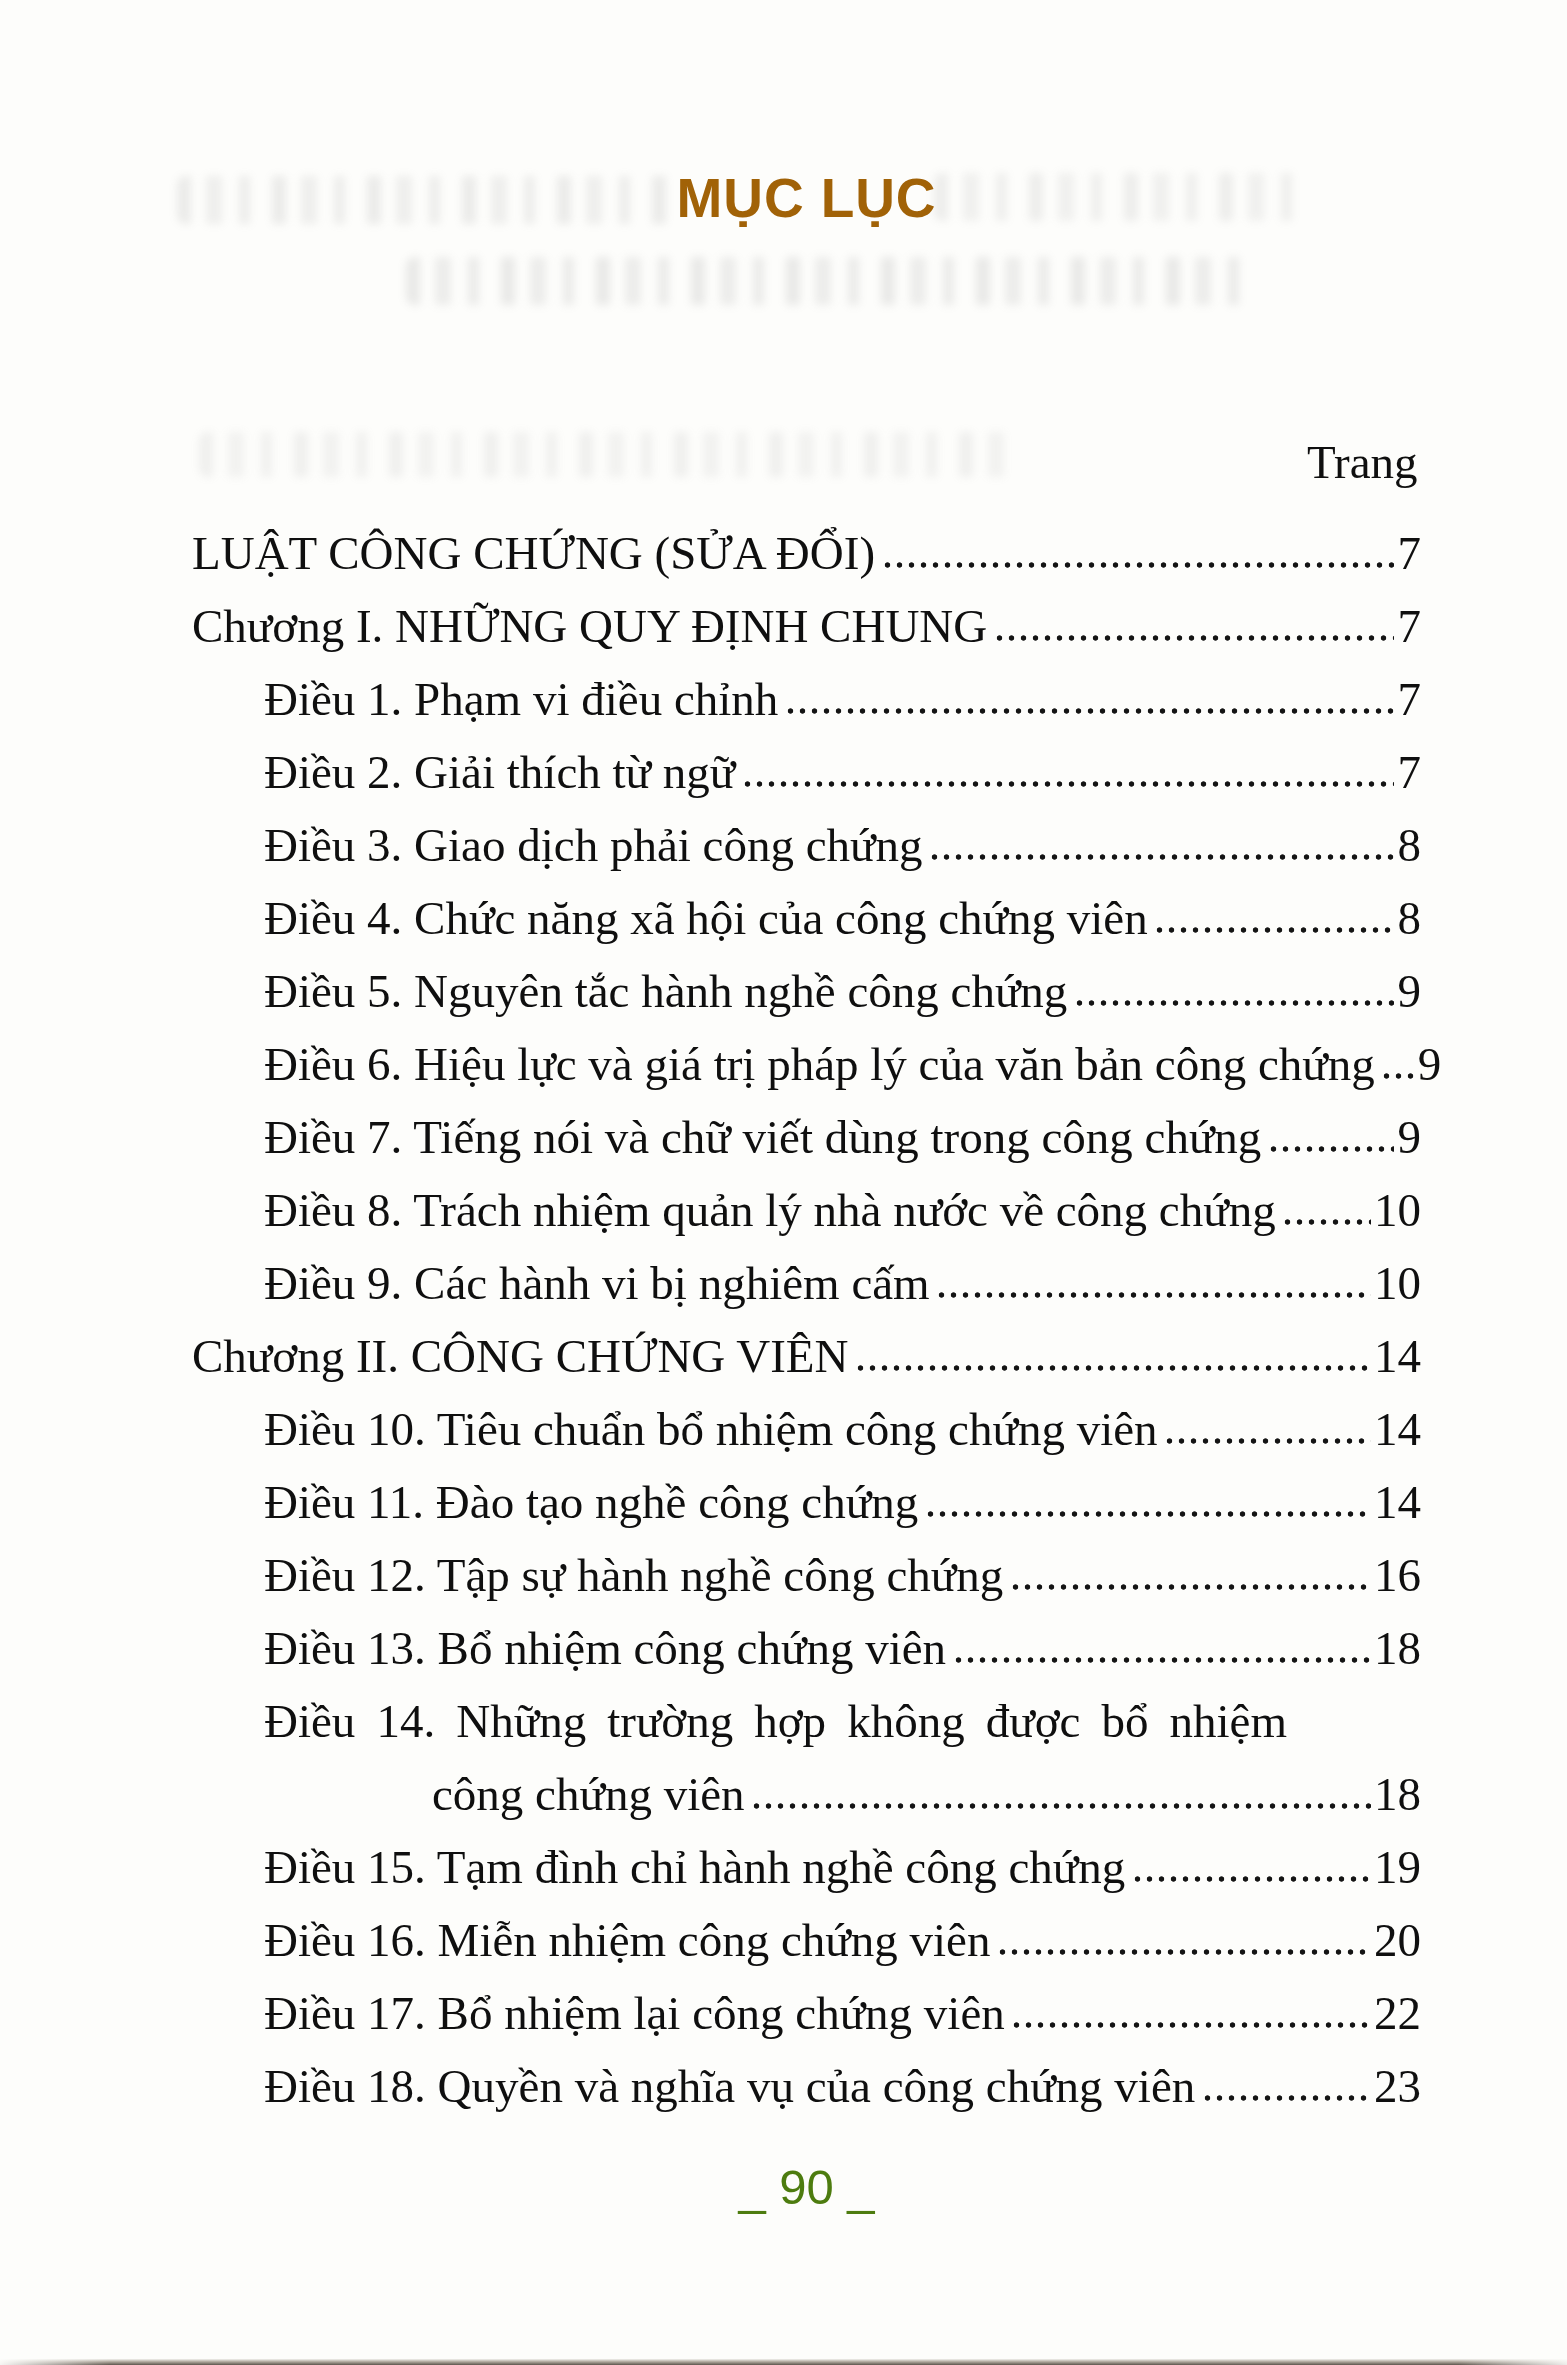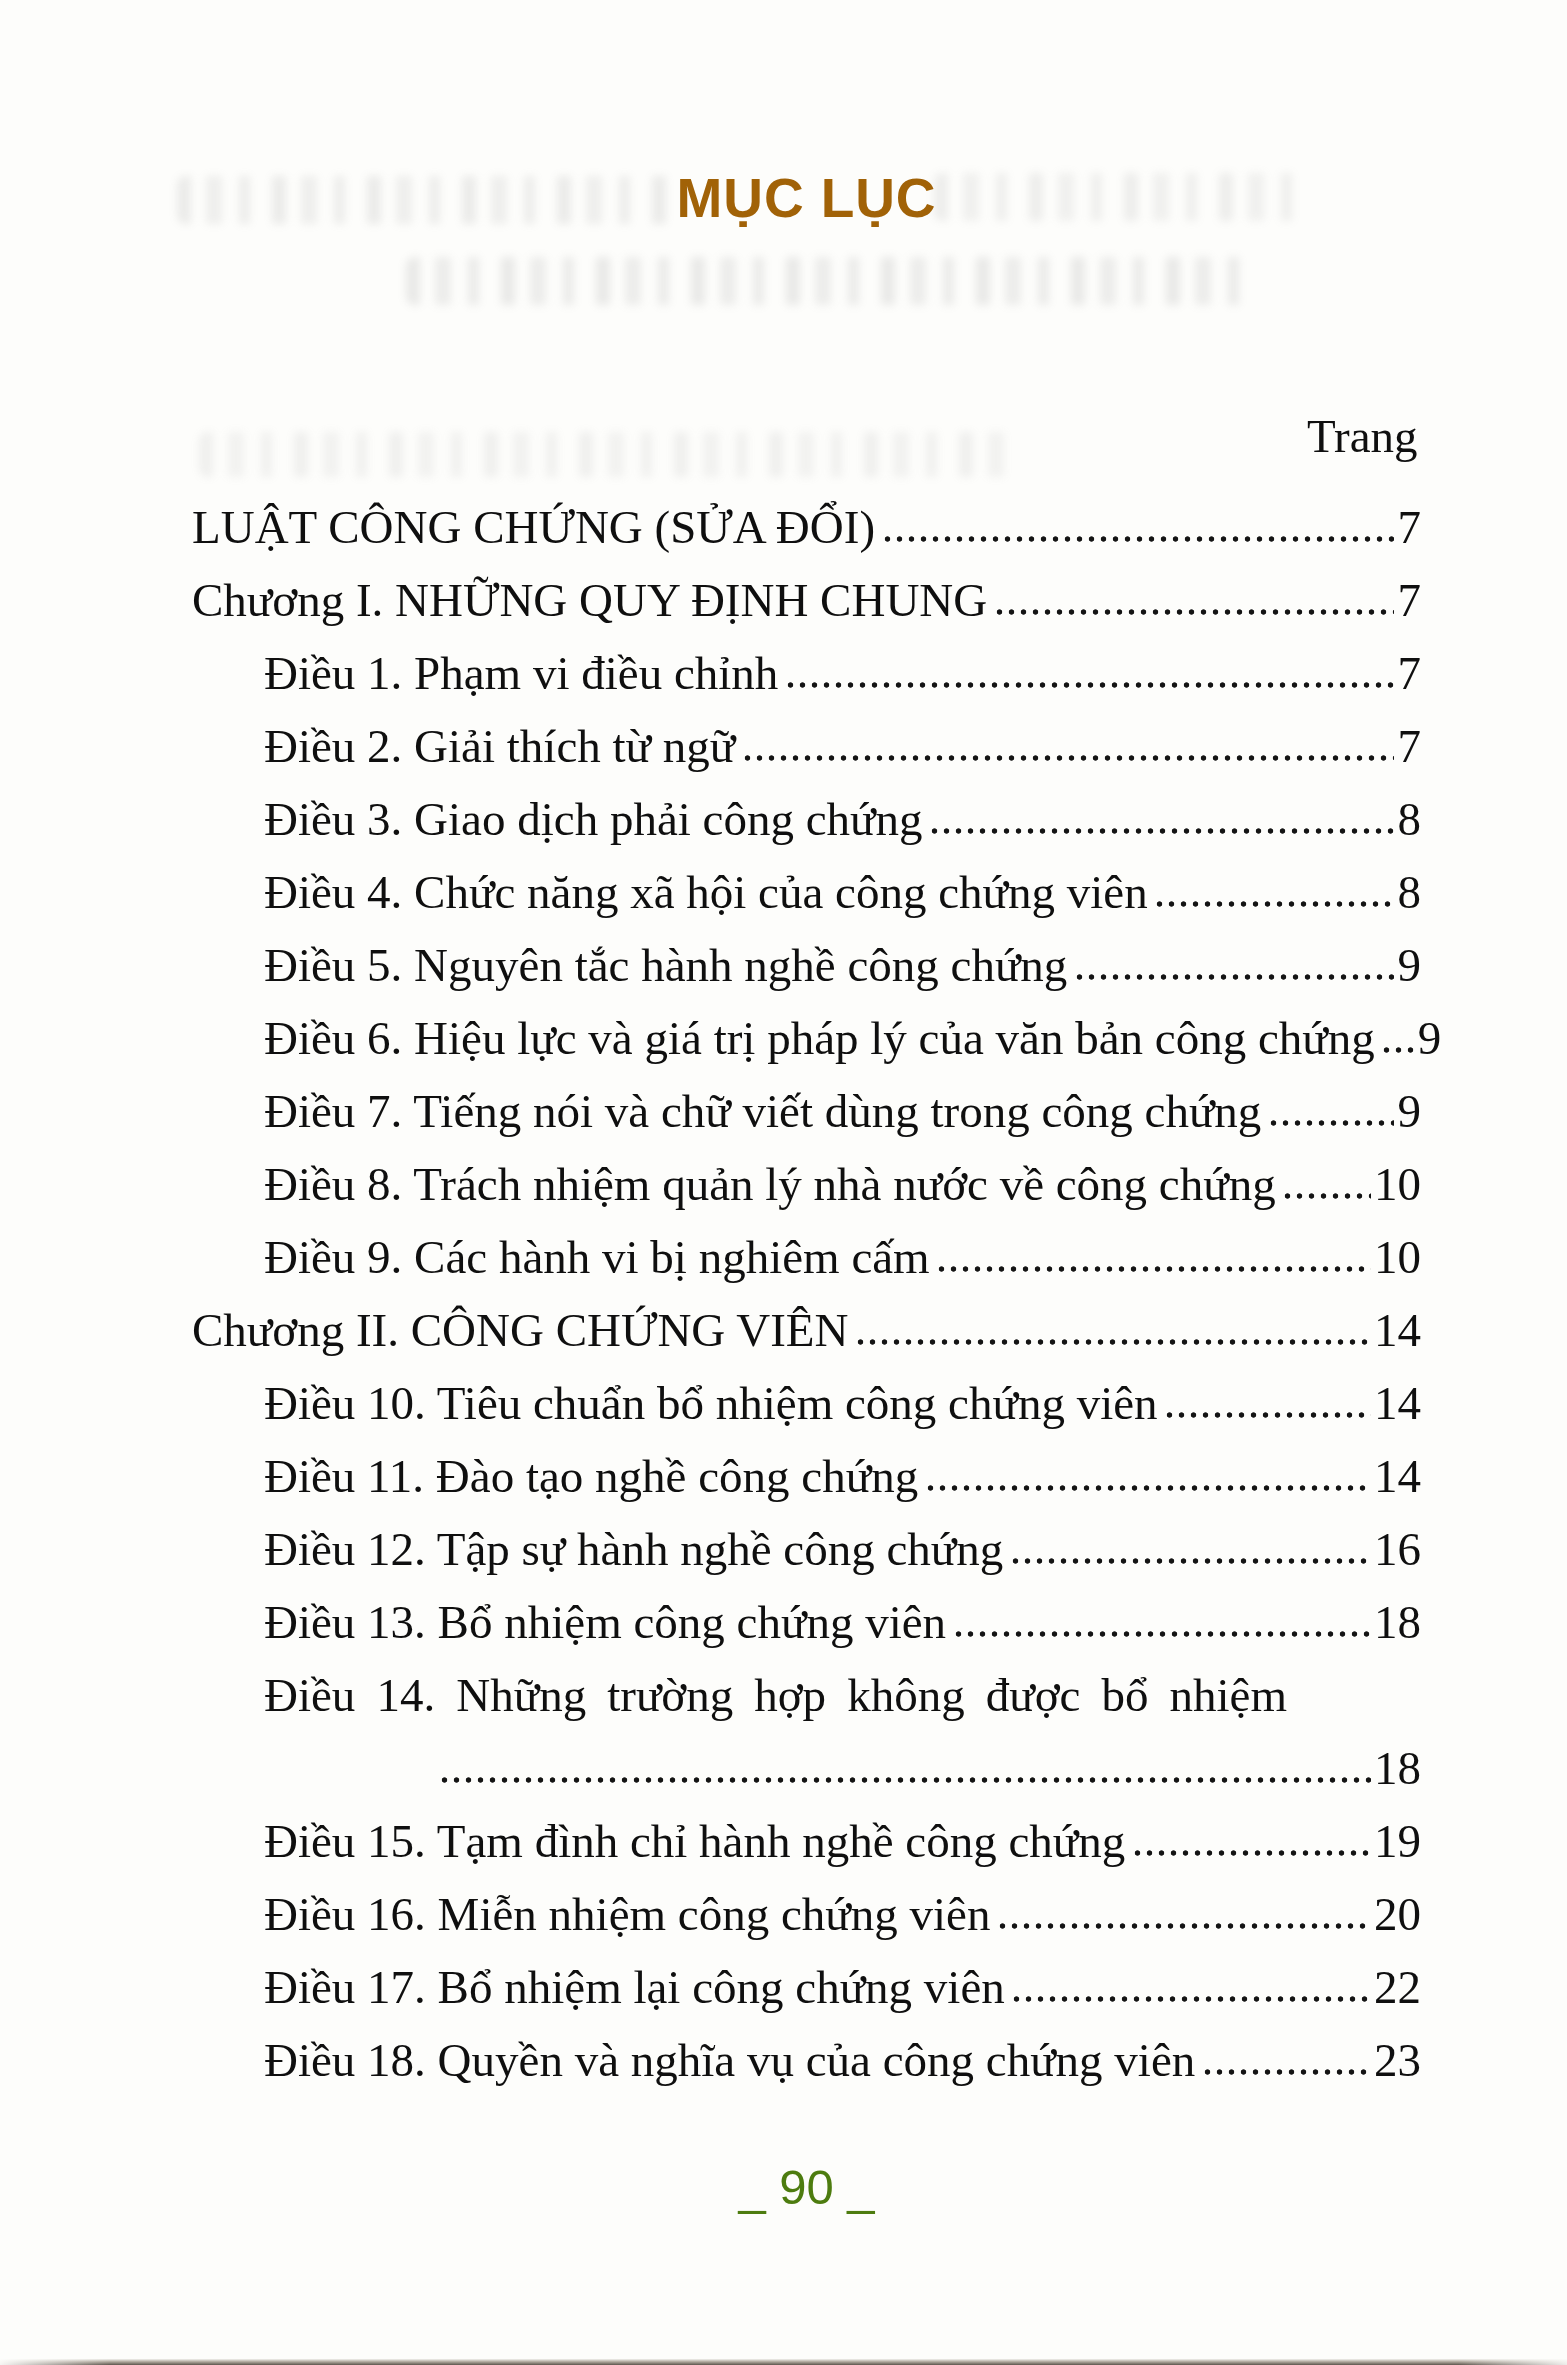--- a/index.html
+++ b/index.html
@@ -25,21 +25,21 @@
     font-size: 55px;
     line-height: 64px;
     letter-spacing: 0.9px;
     color: #a16207;
   }
 
   
   .content {
     position: absolute;
     left: 192px;
-    top: 400px;
+    top: 426px;
     width: 1229px;
     font-size: 47px;
     color: #0f0f0f;
   }
   .trang-row {
     height: 73px;
     line-height: 73px;
     text-align: right;
     padding-right: 3.5px;
   }
@@ -220,20 +220,21 @@
         <div class="row article">
     <span class="t">Điều 13. Bổ nhiệm công chứng viên</span>
     <span class="leader"></span>
     <span class="num">18</span>
   </div>
         <div class="row article justify">
     <span class="t">Điều 14. Những trường hợp không được bổ nhiệm</span>
 
   </div>
         <div class="row continuation">
+    <span class="t">công chứng viên</span>
     <span class="leader"></span>
     <span class="num">18</span>
   </div>
         <div class="row article">
     <span class="t">Điều 15. Tạm đình chỉ hành nghề công chứng</span>
     <span class="leader"></span>
     <span class="num">19</span>
   </div>
         <div class="row article">
     <span class="t">Điều 16. Miễn nhiệm công chứng viên</span>

